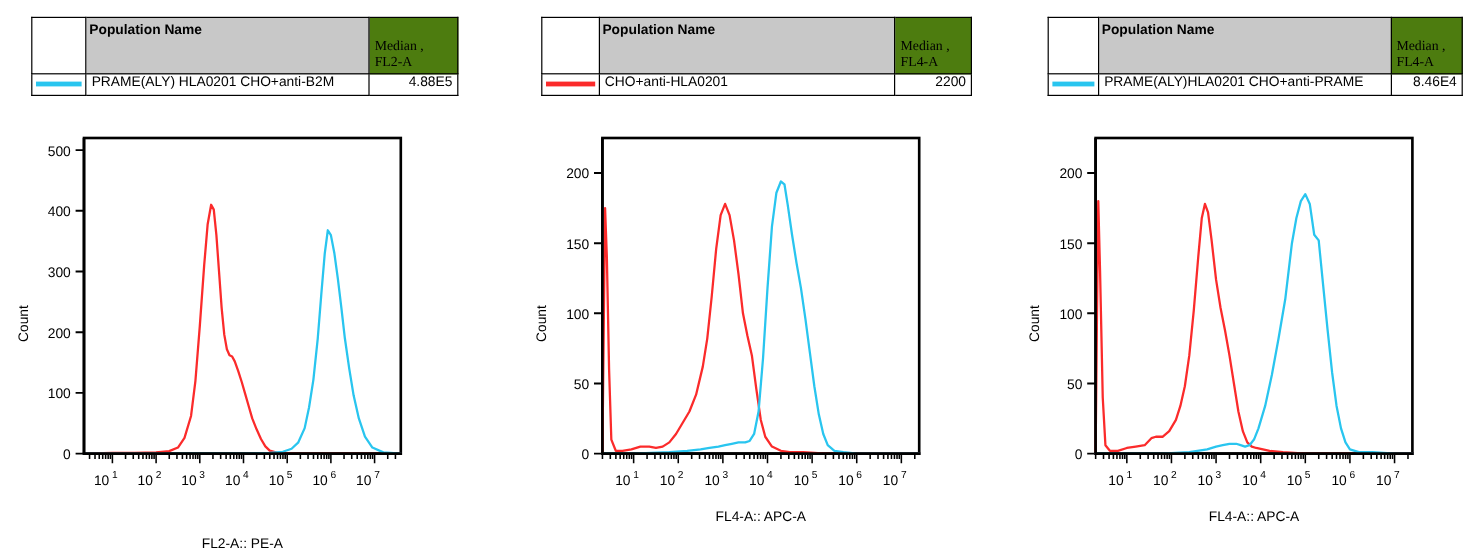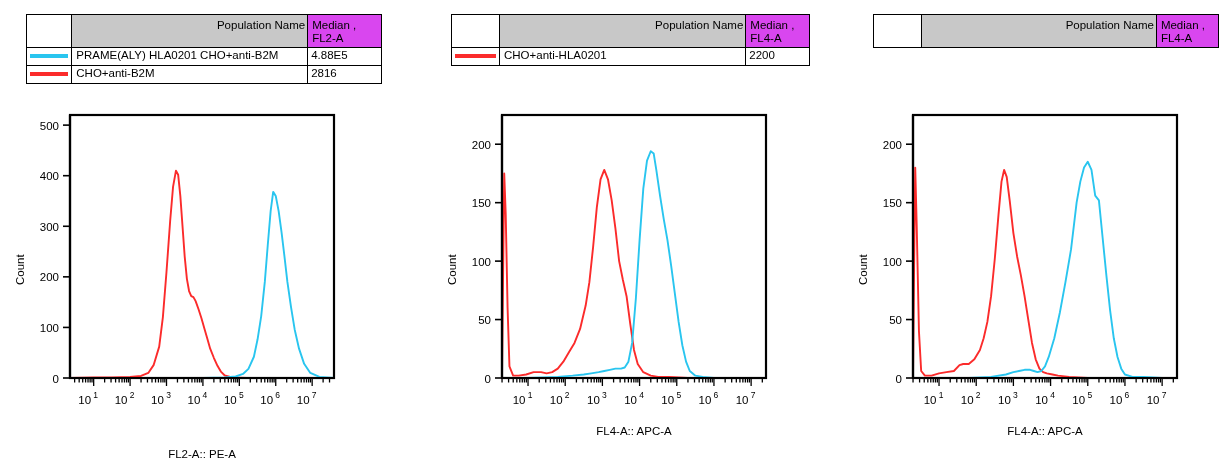--- a/index.html
+++ b/index.html
@@ -15,28 +15,28 @@
     position:absolute;border-collapse:collapse;
     border:1px solid #000;background:#fff;
   }
   .legend td,.legend th{
     border:1px solid #000;padding:0;
     font-weight:normal;font-size:11.5px;color:#000;
     line-height:13px;vertical-align:top;
   }
   .legend .hdr-swatch{background:#fff;}
   .legend .hdr-name{
-    background:#c8c8c8;text-align:right;padding:4px 2px 2px 2px;
+    background:#c8c8c8;text-align:left;padding:4px 2px 2px 2px;font-weight:bold;
   }
   .legend .hdr-median{
-    background:#d946ef;text-align:left;padding:4px 3px 2px 4px;white-space:pre-line;
+    background:#4d7c0f;text-align:left;padding:18px 3px 2px 4px;white-space:pre-line;font-family:Liberation Serif, serif;
   }
   .legend .cell-swatch{height:17px;}
   .legend .cell-name{text-align:left;padding:1px 21px 1px 4px;white-space:nowrap;}
-  .legend .cell-median{padding:1px 4px 1px 3px;white-space:nowrap;}
+  .legend .cell-median{text-align:right;padding:1px 4px 1px 3px;white-space:nowrap;}
   .swatch{height:4px;margin:6px 3px 0 3px;}
 
   
   .chart{position:absolute;}
   .chart svg{display:block;}
   .ylabel{
     position:absolute;font-size:11.5px;color:#000;
     transform:rotate(-90deg);transform-origin:left top;white-space:nowrap;
   }
   .xlabel{
@@ -57,27 +57,20 @@
       <th class="hdr-name" style="width:232px;">Population Name</th>
       <th class="hdr-median" style="width:70px;">Median ,
 FL2-A</th>
     </tr>
     <tr>
       <td class="cell-swatch">
             <div class="swatch" style="background:#29c5ef"></div>
           </td>
       <td class="cell-name">PRAME(ALY) HLA0201 CHO+anti-B2M</td>
       <td class="cell-median">4.88E5</td>
-    </tr>
-    <tr>
-      <td class="cell-swatch">
-            <div class="swatch" style="background:#fb2b2b"></div>
-          </td>
-      <td class="cell-name">CHO+anti-B2M</td>
-      <td class="cell-median">2816</td>
     </tr>
   </tbody>
     </table>
 
   <div class="ylabel" style="left:14px;top:285px;">Count</div>
   <div class="chart" style="left:28px;top:108px;">
     <svg id="svg-0" width="330" height="300">
         <rect x="42" y="7" width="264" height="263" fill="#fff" stroke="#000" stroke-width="2.2"></rect>
         <line x1="42" y1="270" x2="35" y2="270" stroke="#000" stroke-width="1.6"></line>
         <text x="31" y="274.5" text-anchor="end" class="tick-text">0</text>
@@ -330,20 +323,27 @@
 <div class="panel" style="left:835px;width:394px;">
 
   <table class="legend" style="left:38px;top:14px;width:346px;">
     <tbody>
         <tr>
       <th class="hdr-swatch" style="width:50px;"></th>
       <th class="hdr-name" style="width:239px;">Population Name</th>
       <th class="hdr-median" style="width:55px;">Median ,
 FL4-A</th>
     </tr>
+    <tr>
+      <td class="cell-swatch">
+            <div class="swatch" style="background:#29c5ef"></div>
+          </td>
+      <td class="cell-name">PRAME(ALY)HLA0201 CHO+anti-PRAME</td>
+      <td class="cell-median">8.46E4</td>
+    </tr>
   </tbody>
     </table>
 
   <div class="ylabel" style="left:22px;top:285px;">Count</div>
   <div class="chart" style="left:36px;top:108px;">
     <svg id="svg-2" width="330" height="300">
         <rect x="42" y="7" width="264" height="263" fill="#fff" stroke="#000" stroke-width="2.2"></rect>
         <line x1="42" y1="270" x2="35" y2="270" stroke="#000" stroke-width="1.6"></line>
         <text x="31" y="274.5" text-anchor="end" class="tick-text">0</text>
         <line x1="42" y1="211.55555555555554" x2="35" y2="211.55555555555554" stroke="#000" stroke-width="1.6"></line>

